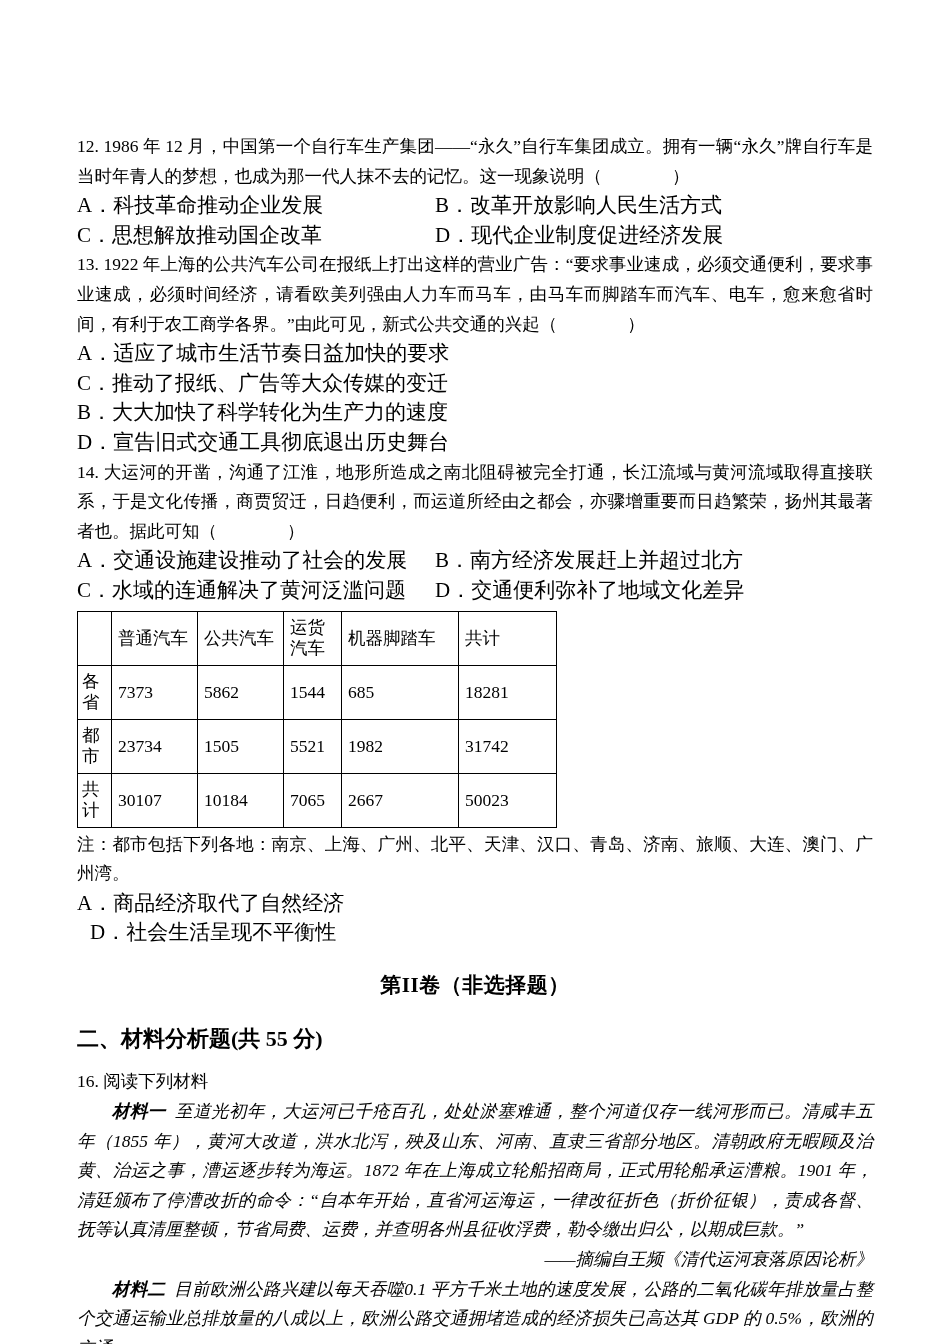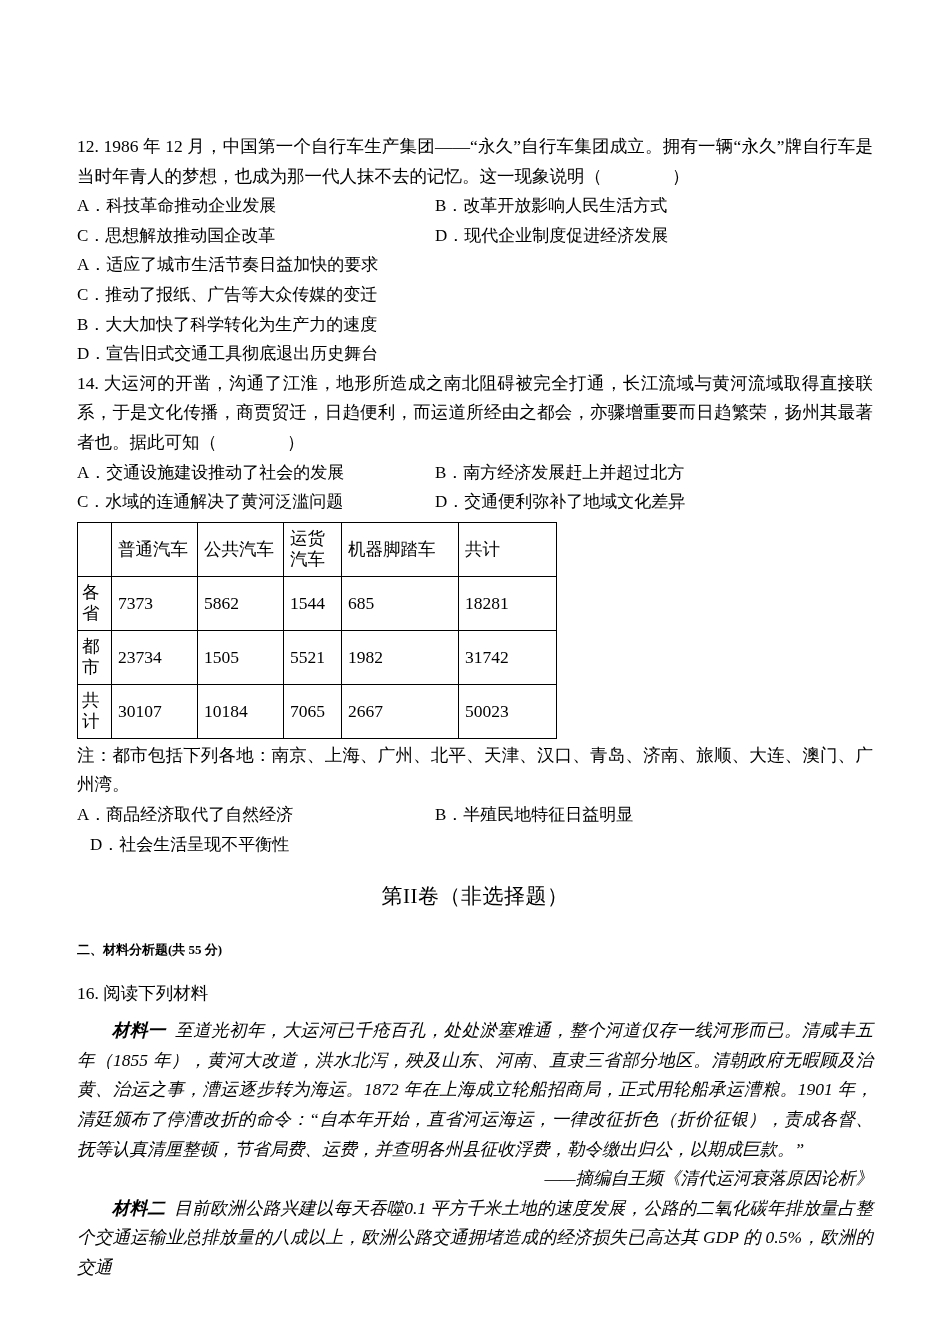--- a/index.html
+++ b/index.html
@@ -31,21 +31,21 @@
     line-height: 29.6px;
     text-align: justify;
     text-justify: inter-ideograph;
     margin: 0;
   }
   .q-block {
     margin: 0 0 0 0;
   }
   .opt-row {
     display: flex;
-    font-size: 17px;
+    font-size: 21px;
     line-height: 29.6px;
     align-items: flex-end;
   }
   .opt-a { width: 345px; flex: 0 0 345px; }
   .opt-b { flex: 1 1 auto; margin-left: 13px; }
   .opt-full { width: 100%; }
 
   
   .stat-table {
     border-collapse: collapse;
@@ -79,29 +79,29 @@
     font-size: 17.5px;
     line-height: 29.6px;
     text-align: justify;
     text-justify: inter-ideograph;
     margin: 0;
   }
 
   
   .vol-heading {
     text-align: center;
-    font-weight: normal;
+    font-weight: bold;
     font-size: 21px;
     line-height: 30px;
     margin: 22px 0 0 0;
     letter-spacing: 0.5px;
   }
   .sec-heading {
     font-weight: bold;
-    font-size: 13px;
+    font-size: 22px;
     line-height: 29.6px;
     margin: 24px 0 0 0;
   }
 
   
   .material {
     font-size: 17.5px;
     line-height: 29.6px;
     text-align: justify;
     text-justify: inter-ideograph;
@@ -119,21 +119,21 @@
   .source-line {
     text-align: right;
     font-size: 17.5px;
     line-height: 29.6px;
     font-style: italic;
     margin: 0;
   }
   .q16-line {
     font-size: 17.5px;
     line-height: 29.6px;
-    margin: 14px 0 8px 0;
+    margin: 14px 0 0 0;
   }
 </style>
 </head>
 <body>
 
 <div class="page">
   <div class="body-col">
 
     <div class="q-block">
       <p class="q-line">
@@ -144,20 +144,24 @@
         <div class="opt-a">A．科技革命推动企业发展</div>
         <div class="opt-b">B．改革开放影响人民生活方式</div>
       </div>
       <div class="opt-row">
         <div class="opt-a">C．思想解放推动国企改革</div>
         <div class="opt-b">D．现代企业制度促进经济发展</div>
       </div>
     </div>
 
     <div class="q-block">
+      <p class="q-line">
+        <span>13.</span>
+        <span>1922 年上海的公共汽车公司在报纸上打出这样的营业广告：“要求事业速成，必须交通便利，要求事业速成，必须时间经济，请看欧美列强由人力车而马车，由马车而脚踏车而汽车、电车，愈来愈省时间，有利于农工商学各界。”由此可见，新式公共交通的兴起（　　　　）</span>
+      </p>
       <div class="opt-row">
         <div class="opt-full">A．适应了城市生活节奏日益加快的要求</div>
       </div>
       <div class="opt-row">
         <div class="opt-full">C．推动了报纸、广告等大众传媒的变迁</div>
       </div>
       <div class="opt-row">
         <div class="opt-full">B．大大加快了科学转化为生产力的速度</div>
       </div>
       <div class="opt-row">
@@ -224,21 +228,20 @@
             <td>2667</td>
             <td>50023</td>
           </tr>
         </tbody>
       </table>
 
       <p class="note">注：都市包括下列各地：南京、上海、广州、北平、天津、汉口、青岛、济南、旅顺、大连、澳门、广州湾。</p>
 
       <div class="opt-row">
         <div class="opt-a">A．商品经济取代了自然经济</div>
-        <div class="opt-b">B．半殖民地特征日益明显</div>
       </div>
       <div class="opt-row">
         <div class="opt-b">D．社会生活呈现不平衡性</div>
       </div>
     </div>
 
     <p class="vol-heading">第II卷（非选择题）</p>
 
     <p class="sec-heading">二、材料分析题(共 55 分)</p>
 

